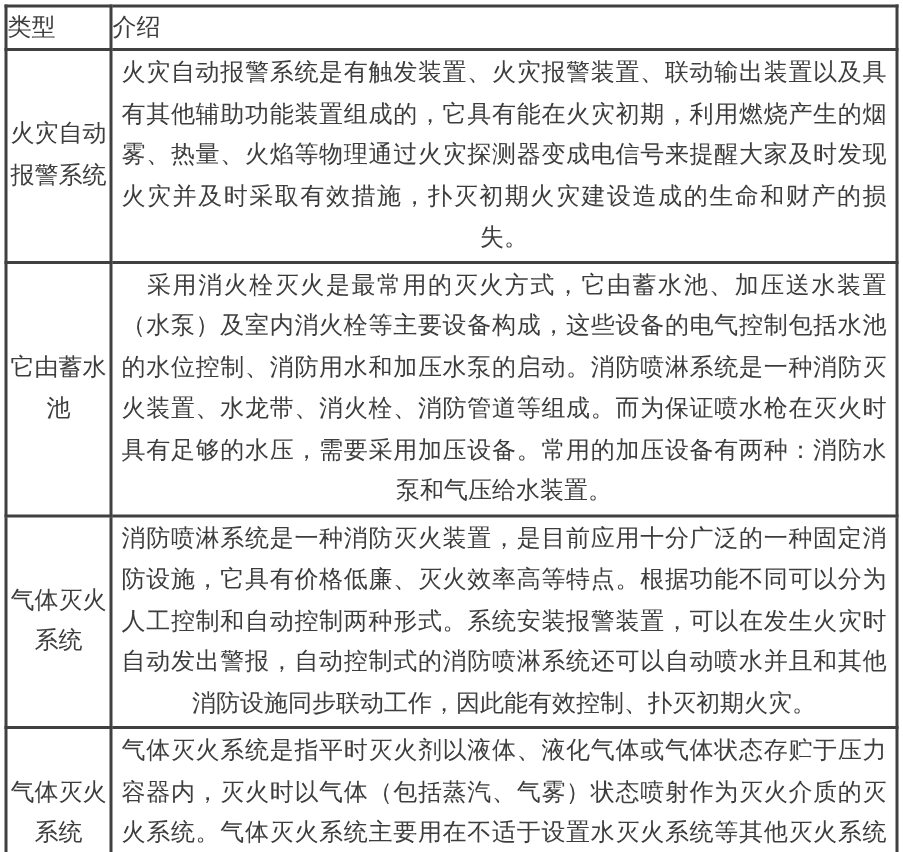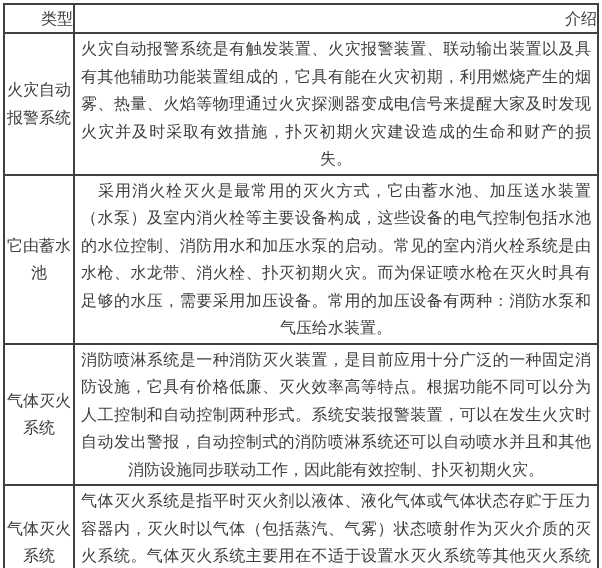--- a/index.html
+++ b/index.html
@@ -19,21 +19,21 @@
     font-size: 16px;
     color: #3d3d3d;
   }
   .doc-table th,
   .doc-table td {
     border: 2px solid #404040;
     background: #ffffff;
   }
   .doc-table th {
     font-weight: normal;
-    text-align: right;
+    text-align: left;
     height: 27px;
     line-height: 27px;
     padding: 0;
   }
   .type-cell {
     text-align: center;
     vertical-align: middle;
     line-height: 27.5px;
     padding: 0 2px;
   }
@@ -60,21 +60,21 @@
       <th>介绍</th>
     </tr>
   </thead>
   <tbody>
     <tr>
       <td class="type-cell">火灾自动报警系统</td>
       <td class="intro-cell">火灾自动报警系统是有触发装置、火灾报警装置、联动输出装置以及具有其他辅助功能装置组成的，它具有能在火灾初期，利用燃烧产生的烟雾、热量、火焰等物理通过火灾探测器变成电信号来提醒大家及时发现火灾并及时采取有效措施，扑灭初期火灾建设造成的生命和财产的损失。</td>
     </tr>
     <tr>
       <td class="type-cell">它由蓄水池</td>
-      <td class="intro-cell">　采用消火栓灭火是最常用的灭火方式，它由蓄水池、加压送水装置（水泵）及室内消火栓等主要设备构成，这些设备的电气控制包括水池的水位控制、消防用水和加压水泵的启动。常见的室内消火栓系统是由水枪、水龙带、消火栓、扑灭初期火灾。而为保证喷水枪在灭火时具有足够的水压，需要采用加压设备。常用的加压设备有两种：消防水泵和气压给水装置。</td>
+      <td class="intro-cell">　采用消火栓灭火是最常用的灭火方式，它由蓄水池、加压送水装置（水泵）及室内消火栓等主要设备构成，这些设备的电气控制包括水池的水位控制、消防用水和加压水泵的启动。消防喷淋系统是一种消防灭火装置、水龙带、消火栓、消防管道等组成。而为保证喷水枪在灭火时具有足够的水压，需要采用加压设备。常用的加压设备有两种：消防水泵和气压给水装置。</td>
     </tr>
     <tr>
       <td class="type-cell">气体灭火系统</td>
       <td class="intro-cell">消防喷淋系统是一种消防灭火装置，是目前应用十分广泛的一种固定消防设施，它具有价格低廉、灭火效率高等特点。根据功能不同可以分为人工控制和自动控制两种形式。系统安装报警装置，可以在发生火灾时自动发出警报，自动控制式的消防喷淋系统还可以自动喷水并且和其他消防设施同步联动工作，因此能有效控制、扑灭初期火灾。</td>
     </tr>
     <tr>
       <td class="type-cell">气体灭火系统</td>
       <td class="intro-cell">气体灭火系统是指平时灭火剂以液体、液化气体或气体状态存贮于压力容器内，灭火时以气体（包括蒸汽、气雾）状态喷射作为灭火介质的灭火系统。气体灭火系统主要用在不适于设置水灭火系统等其他灭火系统的环境中。</td>
     </tr>
   </tbody>

